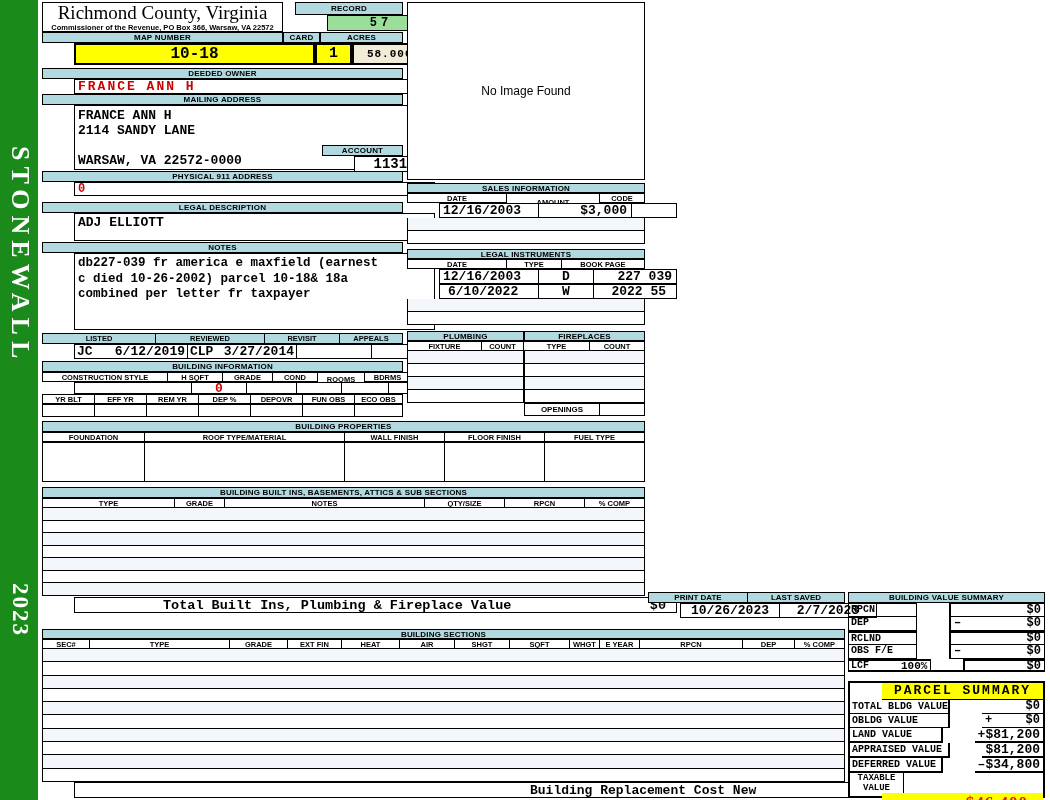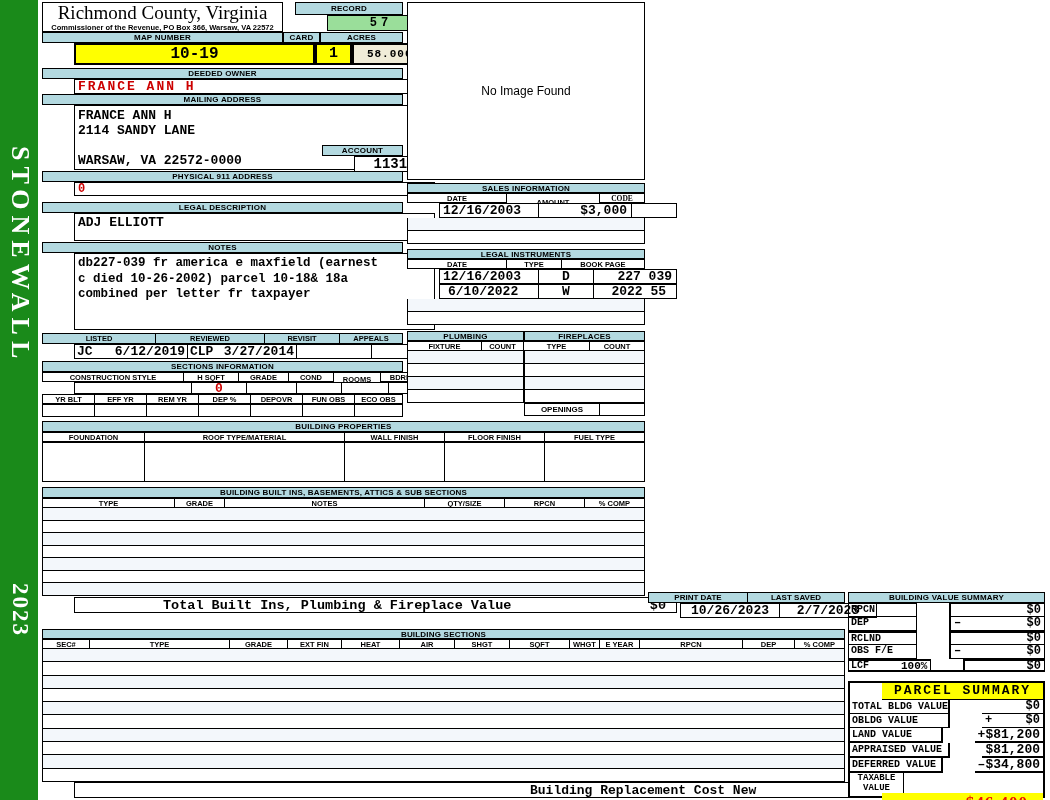--- a/index.html
+++ b/index.html
@@ -49,21 +49,21 @@
   </div>
 
   <div class="bar" style="left:295px;top:2px;width:108px;height:13px;">RECORD</div>
   <div class="box mono" style="left:295px;top:15px;width:108px;height:16px;background:var(--record-green);
               text-align:center;font-size:12px;letter-spacing:4px;line-height:14px;">57</div>
 
   <div class="bar" style="left:42px;top:32px;width:241px;height:11px;">MAP NUMBER</div>
   <div class="bar" style="left:283px;top:32px;width:37px;height:11px;">CARD</div>
   <div class="bar" style="left:320px;top:32px;width:83px;height:11px;">ACRES</div>
   <div class="box mono" style="left:42px;top:43px;width:241px;height:22px;background:var(--yellow);border-width:2px;
-              text-align:center;font-size:16px;line-height:18px;">10-19</div>
+              text-align:center;font-size:16px;line-height:18px;">10-18</div>
   <div class="box mono" style="left:283px;top:43px;width:37px;height:22px;background:var(--yellow);border-width:2px;
               text-align:center;font-size:15px;line-height:18px;">1</div>
   <div class="box mono" style="left:320px;top:43px;width:83px;height:22px;background:var(--cream);border-width:2px;
               text-align:center;font-size:11px;line-height:18px;letter-spacing:1px;">58.0000</div>
 
   <div class="bar" style="left:42px;top:68px;width:361px;height:11px;">DEEDED OWNER</div>
   <div class="box mono" style="left:42px;top:79px;width:361px;height:15px;color:var(--red);font-size:13px;
               line-height:13px;letter-spacing:2px;padding-left:3px;">FRANCE ANN H</div>
 
   <div class="bar" style="left:42px;top:94px;width:361px;height:11px;">MAILING ADDRESS</div>
@@ -102,23 +102,23 @@
       <span>6/12/2019</span>
     </div>
     <div class="valcell" style="width:109px;height:15px;justify-content:space-between;padding:0 2px;">
       <span>CLP</span>
       <span>3/27/2014</span>
     </div>
     <div class="valcell" style="width:75px;height:15px;"></div>
     <div class="valcell" style="width:63px;height:15px;"></div>
   </div>
 
-  <div class="bar" style="left:42px;top:361px;width:361px;height:11px;">SECTIONS INFORMATION</div>
+  <div class="bar" style="left:42px;top:361px;width:361px;height:11px;">BUILDING INFORMATION</div>
   <div class="hdrrow" style="left:42px;top:372px;">
-    <div class="hdrcell" style="width:142px;height:10px;">CONSTRUCTION STYLE</div>
+    <div class="hdrcell" style="width:126px;height:10px;">CONSTRUCTION STYLE</div>
     <div class="hdrcell" style="width:55px;height:10px;">H SQFT</div>
     <div class="hdrcell" style="width:50px;height:10px;">GRADE</div>
     <div class="hdrcell" style="width:45px;height:10px;">COND</div>
     <div class="hdrcell" style="width:47px;height:14px;">ROOMS</div>
     <div class="hdrcell" style="width:46px;height:10px;">BDRMS</div>
   </div>
   <div class="hdrrow mono" style="left:42px;top:382px;font-size:12px;">
     <div class="valcell" style="width:118px;height:12px;"></div>
     <div class="valcell" style="width:55px;height:12px;justify-content:center;color:var(--red);">0</div>
     <div class="valcell" style="width:50px;height:12px;"></div>
@@ -146,21 +146,21 @@
   </div>
 
   <div class="box" style="left:407px;top:2px;width:238px;height:178px;display:flex;align-items:center;justify-content:center;">
     <span style="font:12px 'Liberation Sans',sans-serif;">No Image Found</span>
   </div>
 
   <div class="bar" style="left:407px;top:183px;width:238px;height:10px;">SALES INFORMATION</div>
   <div class="hdrrow" style="left:407px;top:193px;">
     <div class="hdrcell" style="width:100px;height:10px;">DATE</div>
     <div class="hdrcell" style="width:93px;height:18px;">AMOUNT</div>
-    <div class="hdrcell" style="width:45px;height:10px;font-family:Liberation Serif, serif;">CODE</div>
+    <div class="hdrcell" style="width:45px;height:10px;">CODE</div>
   </div>
   <div class="hdrrow mono" style="left:407px;top:203px;font-size:13px;">
     <div class="valcell" style="width:100px;height:15px;padding-left:3px;">12/16/2003</div>
     <div class="valcell" style="width:93px;height:15px;justify-content:flex-end;padding-right:4px;">$3,000</div>
     <div class="valcell" style="width:45px;height:15px;"></div>
   </div>
   <div class="rows" style="left:407px;top:218px;width:238px;height:26px;">
     <div class="blankrow"></div>
     <div class="blankrow"></div>
   </div>

